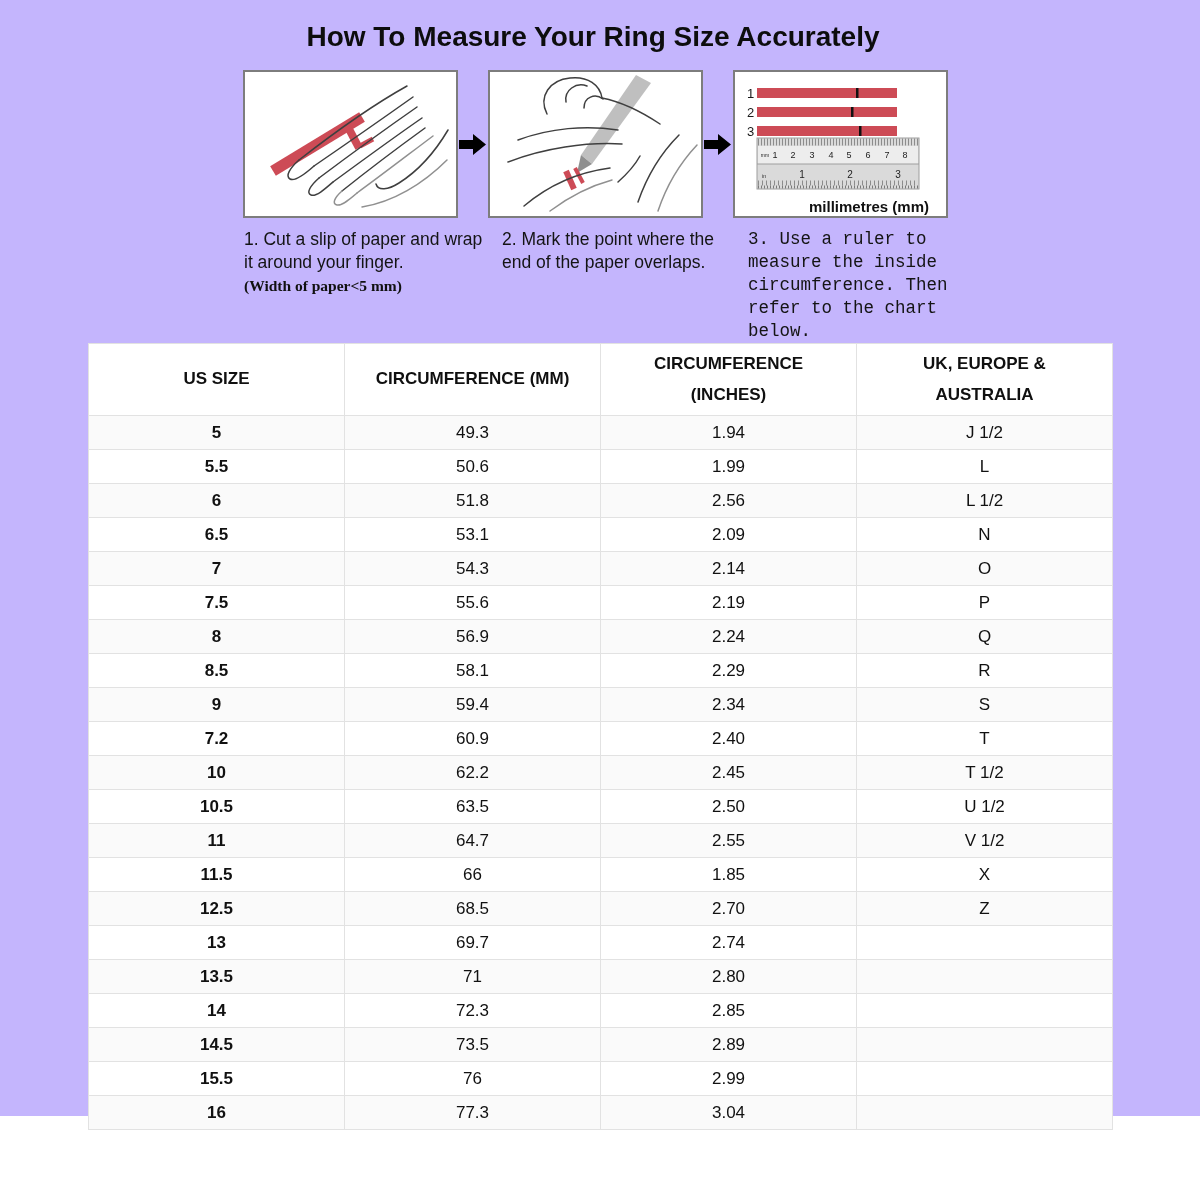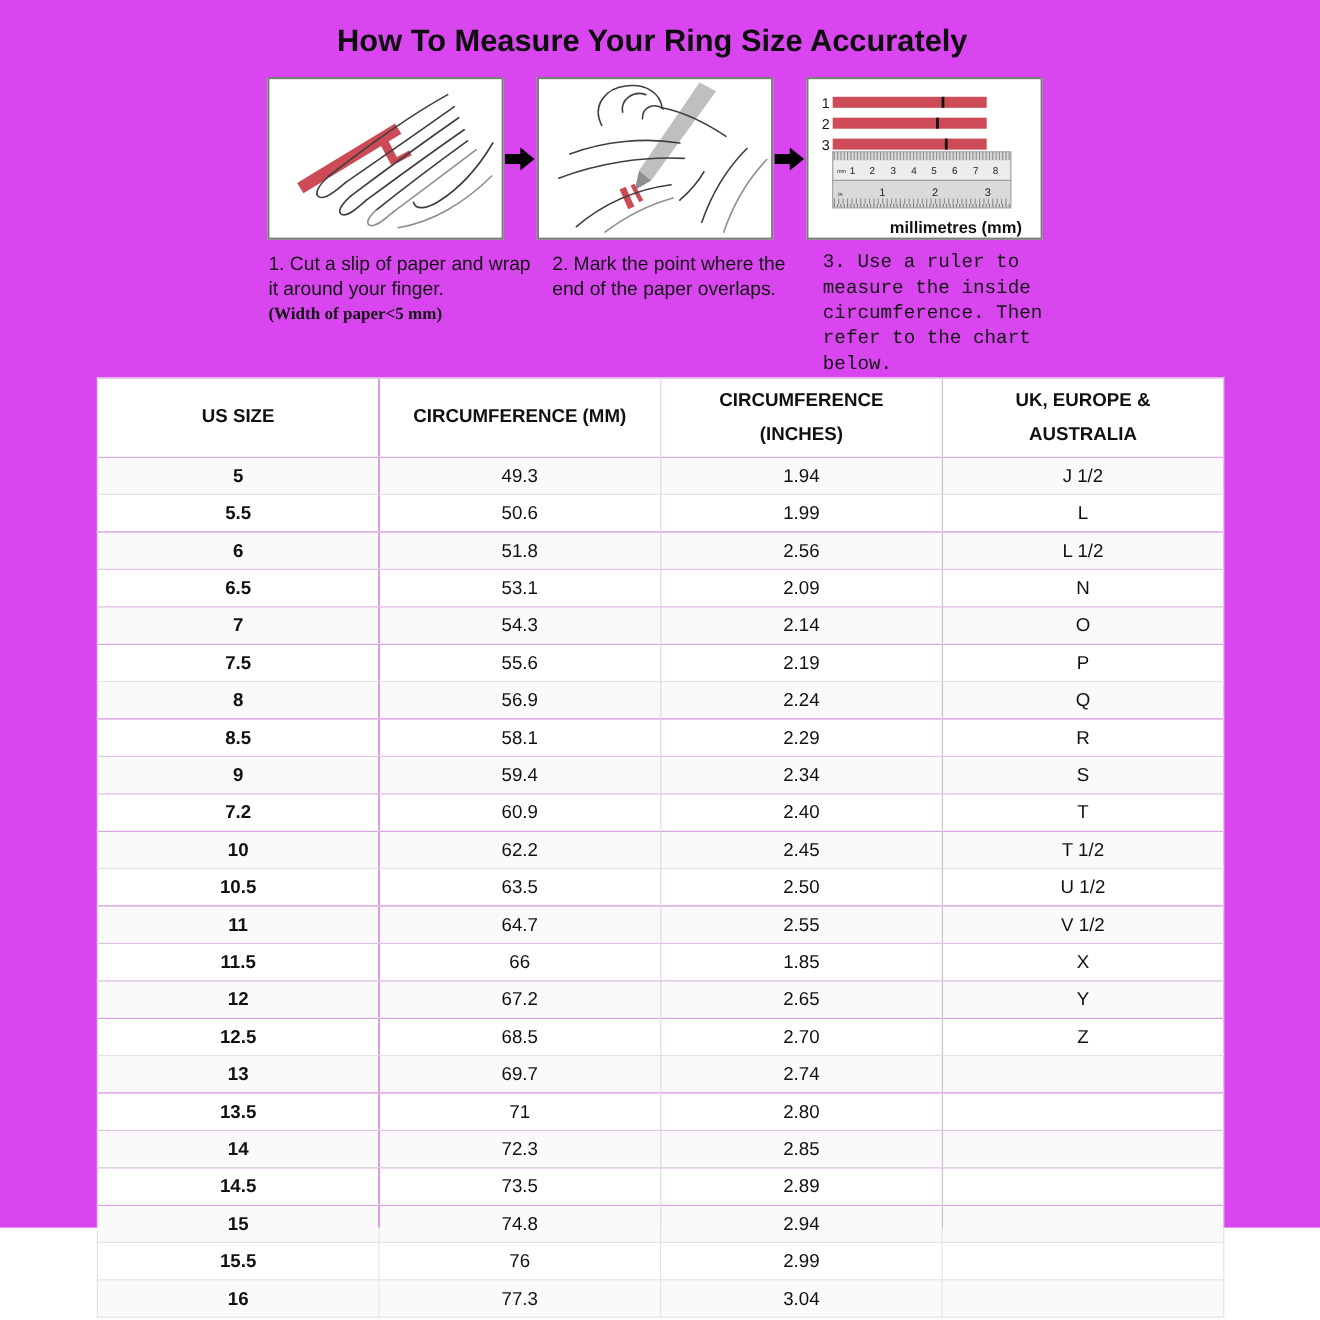--- a/index.html
+++ b/index.html
@@ -2,21 +2,21 @@
 <html><head>
 <meta charset="utf-8">
 <style>
   * { box-sizing: border-box; margin: 0; padding: 0; }
   html, body { background: #ffffff; }
   body {
     width: 1200px; height: 1200px; overflow: hidden;
     font-family: "Liberation Sans", sans-serif;
     color: #151515;
   }
-  .page { position: relative; width: 1200px; height: 1116px; background: #d946ef; }
+  .page { position: relative; width: 1200px; height: 1116px; background: #c4b5fd; }
 
   
   .page-title {
     position: absolute; top: 21px; left: 0; width: 1186px;
     text-align: center; font-size: 28px; font-weight: 700; color: #0d0d0d;
   }
 
   
   .figure-strip {
     position: absolute; top: 70px; left: 243px;
@@ -284,26 +284,20 @@
           <td>2.55</td>
           <td>V 1/2</td>
         </tr>
         <tr>
           <td>11.5</td>
           <td>66</td>
           <td>1.85</td>
           <td>X</td>
         </tr>
         <tr>
-          <td>12</td>
-          <td>67.2</td>
-          <td>2.65</td>
-          <td>Y</td>
-        </tr>
-        <tr>
           <td>12.5</td>
           <td>68.5</td>
           <td>2.70</td>
           <td>Z</td>
         </tr>
         <tr>
           <td>13</td>
           <td>69.7</td>
           <td>2.74</td>
           <td></td>
@@ -320,26 +314,20 @@
           <td>2.85</td>
           <td></td>
         </tr>
         <tr>
           <td>14.5</td>
           <td>73.5</td>
           <td>2.89</td>
           <td></td>
         </tr>
         <tr>
-          <td>15</td>
-          <td>74.8</td>
-          <td>2.94</td>
-          <td></td>
-        </tr>
-        <tr>
           <td>15.5</td>
           <td>76</td>
           <td>2.99</td>
           <td></td>
         </tr>
         <tr>
           <td>16</td>
           <td>77.3</td>
           <td>3.04</td>
           <td></td>

